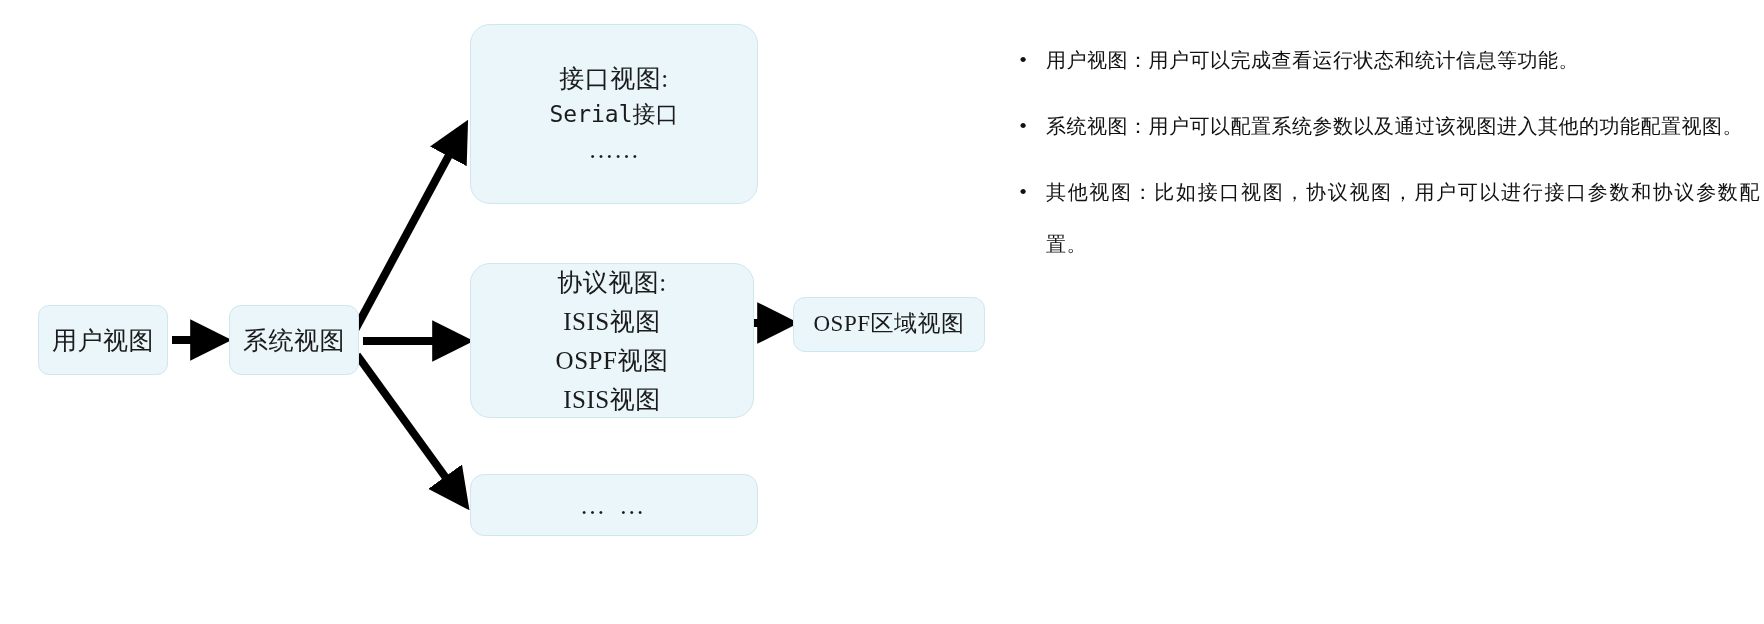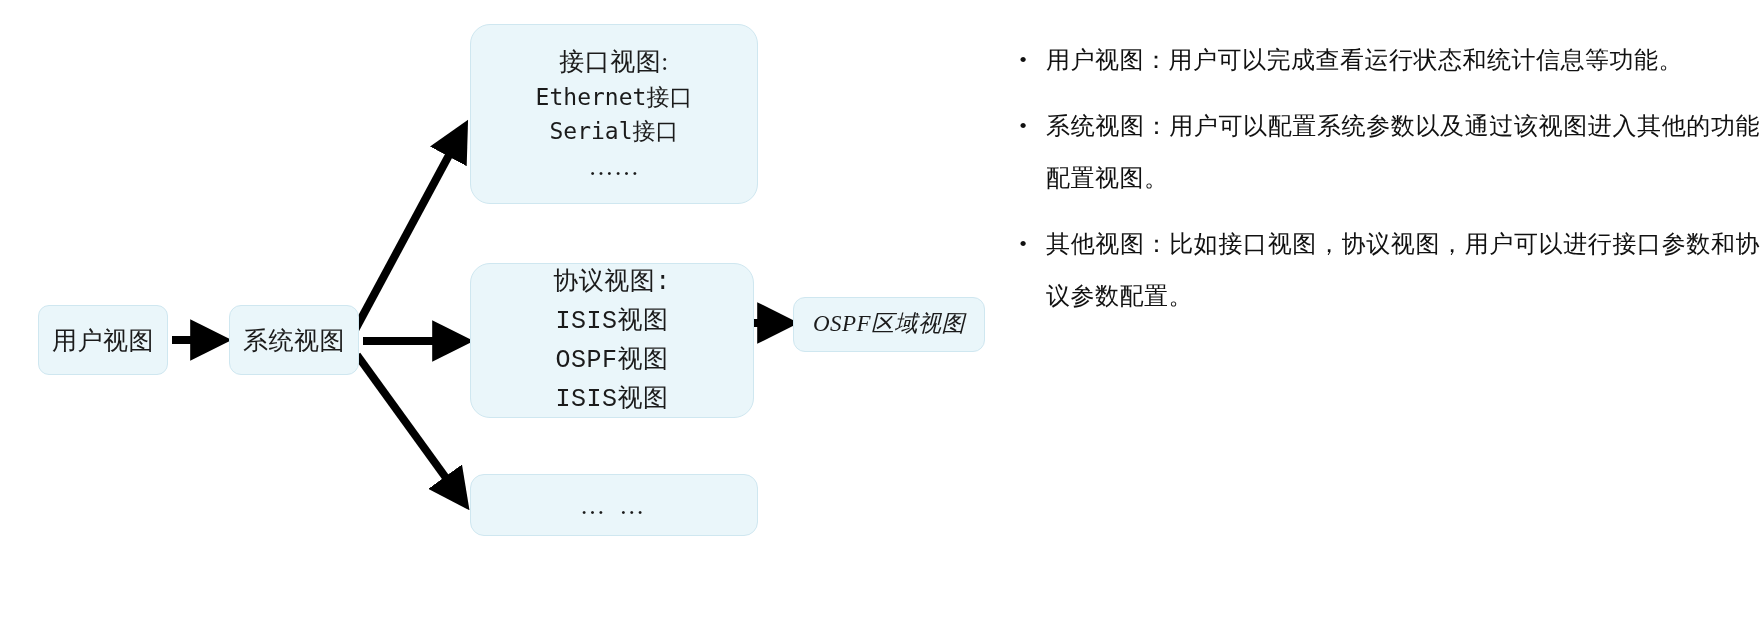--- a/index.html
+++ b/index.html
@@ -73,29 +73,28 @@
     letter-spacing: 0px;
   }
 
   
   #node-protocol-view {
     left: 470px; top: 263px;
     width: 284px; height: 155px;
     font-size: 25px;
     border-radius: 20px;
   }
-  #node-protocol-view .node-line { margin: 3px 13px; font-family: Liberation Mono, monospace; }
+  #node-protocol-view .node-line { margin: 3px 13px; }
 
   
   #node-ospf-area-view {
     left: 793px; top: 297px;
     width: 192px; height: 55px;
     font-size: 23px;
     border-radius: 12px;
-    font-style: italic;
   }
 
   
   #node-more-view {
     left: 470px; top: 474px;
     width: 288px; height: 62px;
     font-size: 25px;
     border-radius: 14px;
     letter-spacing: 4px;
   }
@@ -115,21 +114,21 @@
   .bullet-marker {
     width: 46px;
     flex: 0 0 46px;
     font-size: 22px;
     line-height: 52px;
     text-align: center;
     color: #111;
   }
   .bullet-text {
     flex: 1;
-    font-size: 24px;
+    font-size: 20px;
     line-height: 52px;
     letter-spacing: 0.5px;
     text-align: justify;
     text-justify: inter-character;
     color: #111;
   }
 </style>
 </head>
 <body>
 
@@ -154,21 +153,20 @@
 <div class="node" id="node-user-view">
   <span class="node-line">用户视图</span>
 </div>
 
 <div class="node" id="node-system-view">
   <span class="node-line">系统视图</span>
 </div>
 
 <div class="node" id="node-interface-view">
   <span class="node-line">接口视图:</span>
-  <span class="node-line mono-line">Ethernet接口</span>
   <span class="node-line mono-line">Serial接口</span>
   <span class="node-line">……</span>
 </div>
 
 <div class="node" id="node-protocol-view">
   <span class="node-line">协议视图:</span>
   <span class="node-line">ISIS视图</span>
   <span class="node-line">OSPF视图</span>
   <span class="node-line">ISIS视图</span>
 </div>

